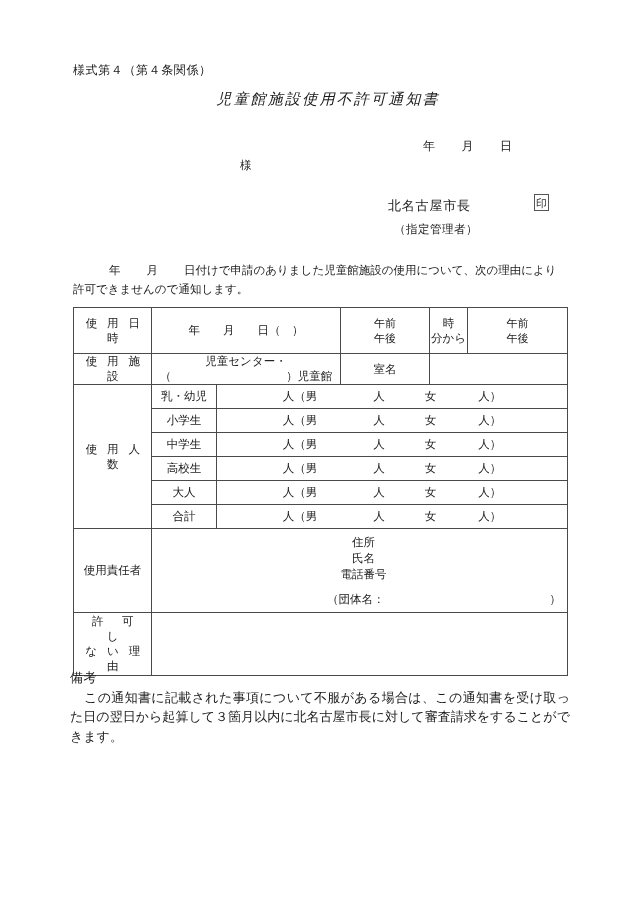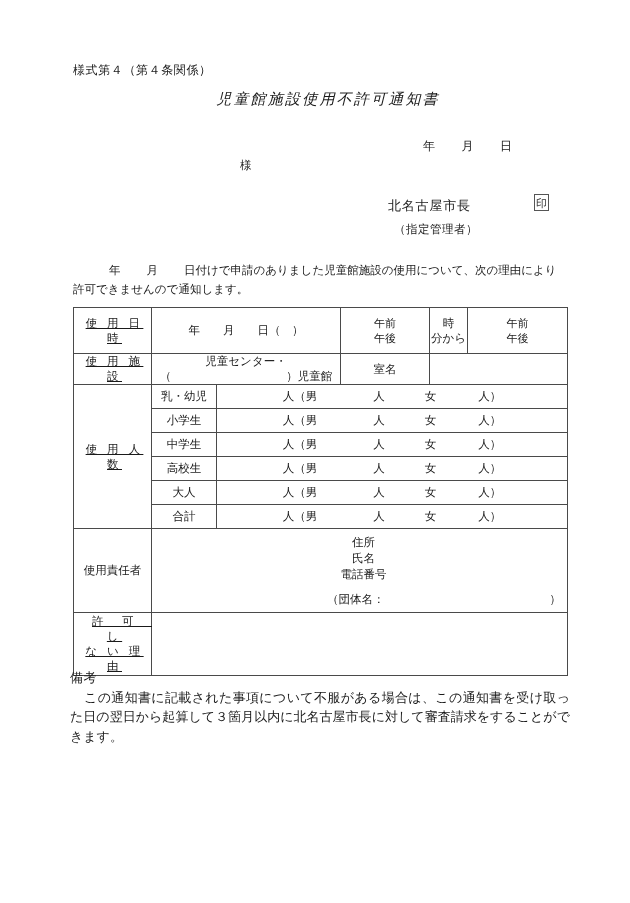--- a/index.html
+++ b/index.html
@@ -120,21 +120,20 @@
   .tbl td {
     border: 1px solid #4a4a4a;
     padding: 0;
     vertical-align: middle;
     text-align: center;
     line-height: 15px;
   }
   .lbl {
     letter-spacing: 3.5px;
     padding-left: 4px !important;
-    text-decoration: underline;
   }
   .row-h { height: 45px; }
   .row-f { height: 29px; }
   .row-n { height: 23px; }
 
   .stack { line-height: 14px; font-size: 11px; }
 
   .cell-left {
     text-align: left !important;
     padding-left: 8px !important;

